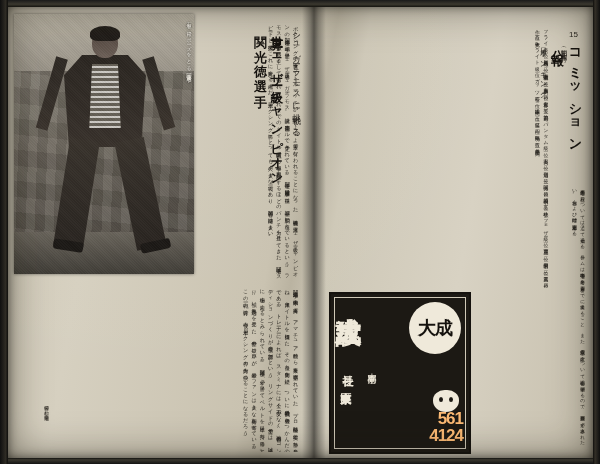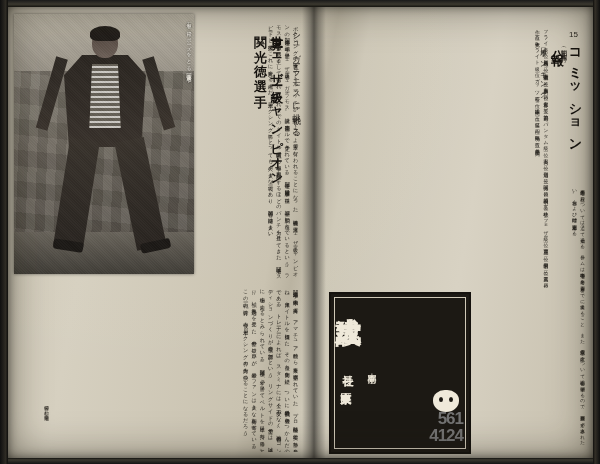--- a/index.html
+++ b/index.html
@@ -381,21 +381,21 @@
     writing-mode: vertical-rl;
     font-size: 9px;
     color: #efe9da;
     letter-spacing: 1px;
     height: 54px;
   }
   .ad-phone {
     position: absolute;
     right: 6px; bottom: 8px;
     text-align: right;
-    color: #737373;
+    color: #fdba74;
     font-family: "Liberation Sans", sans-serif;
     font-weight: bold;
     font-size: 17px;
     line-height: 17px;
     letter-spacing: -1px;
   }
   .ad-addr {
     position: absolute;
     left: 6px; bottom: 6px;
     writing-mode: vertical-rl;
@@ -490,20 +490,21 @@
       <div class="rp-subtitle">（昭和三十八年四月）</div>
       <div class="rp-sectionhead">日本ランキング</div>
 
       <div class="rp-grid vtext">フライ級　一位　矢尾板貞雄　二位　海老原博幸　三位　青木勝利　四位　金沢和良　五位　池田正司　バンタム級　一位　高山一夫　二位　田辺清　三位　関光徳　四位　沼田義明　五位　小林弘　フェザー級　一位　西城正三　二位　柴田国明　三位　大熊正二　四位　斉藤清作　五位　矢吹丈　ライト級　一位　ガッツ石松　二位　浜田剛史　三位　藤猛　四位　輪島功一　五位　具志堅用高</div>
       <div class="rp-lower vtext">試合結果報告　四月三日　後楽園ホール　十回戦　判定　四月十日　大阪府立体育館　八回戦　KO　四月十七日　蔵前国技館　十回戦　判定　四月二十四日　後楽園ホール　六回戦　TKO　なお、ライセンス更新の手続きは各所属ジムを通じて五月末日までに行なうこと。健康診断書の提出を忘れないように。</div>
       <div class="rp-rightcol vtext">新人王予選の日程については追って通知する。各ジムは出場選手の名簿を四月末日までに提出すること。また、採点基準の改定について説明会を開催するので、審判員は必ず出席されたい。会場および時間は別途連絡する。</div>
 
       <div class="ad">
         <div class="ad-inner"></div>
         <div class="ad-big">大成建設</div>
+        <div class="ad-logo">大成</div>
         <div class="ad-mid">社長</div>
         <div class="ad-mid2">本間嘉平</div>
         <div class="ad-mascot"></div>
         <div class="ad-addr">東京中央区</div>
         <div class="ad-phone">
           <div>561</div>
           <div>4124</div>
         </div>
       </div>
     </div>

